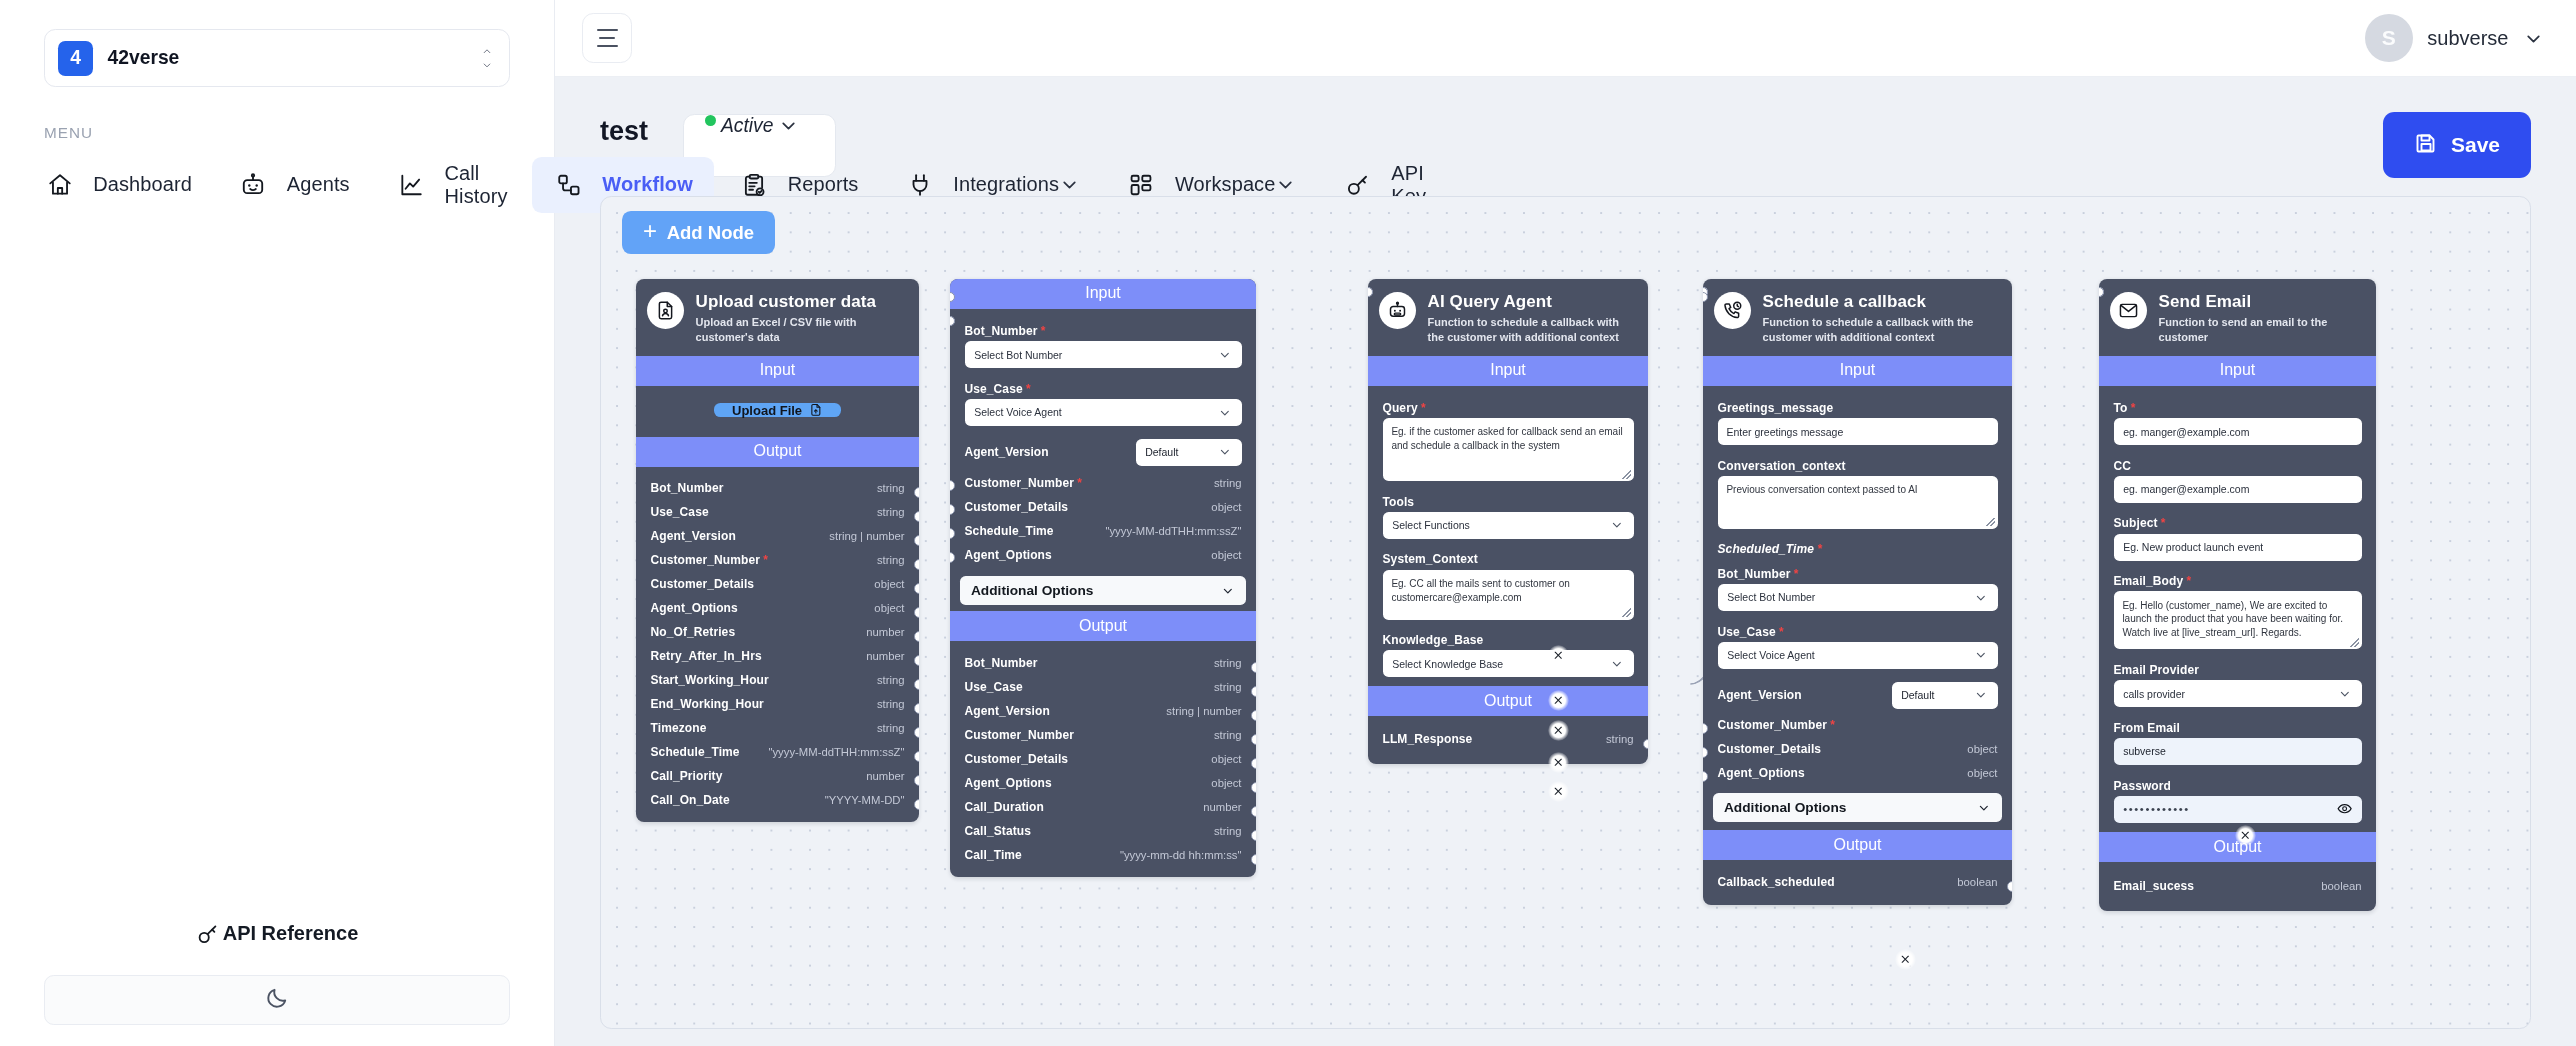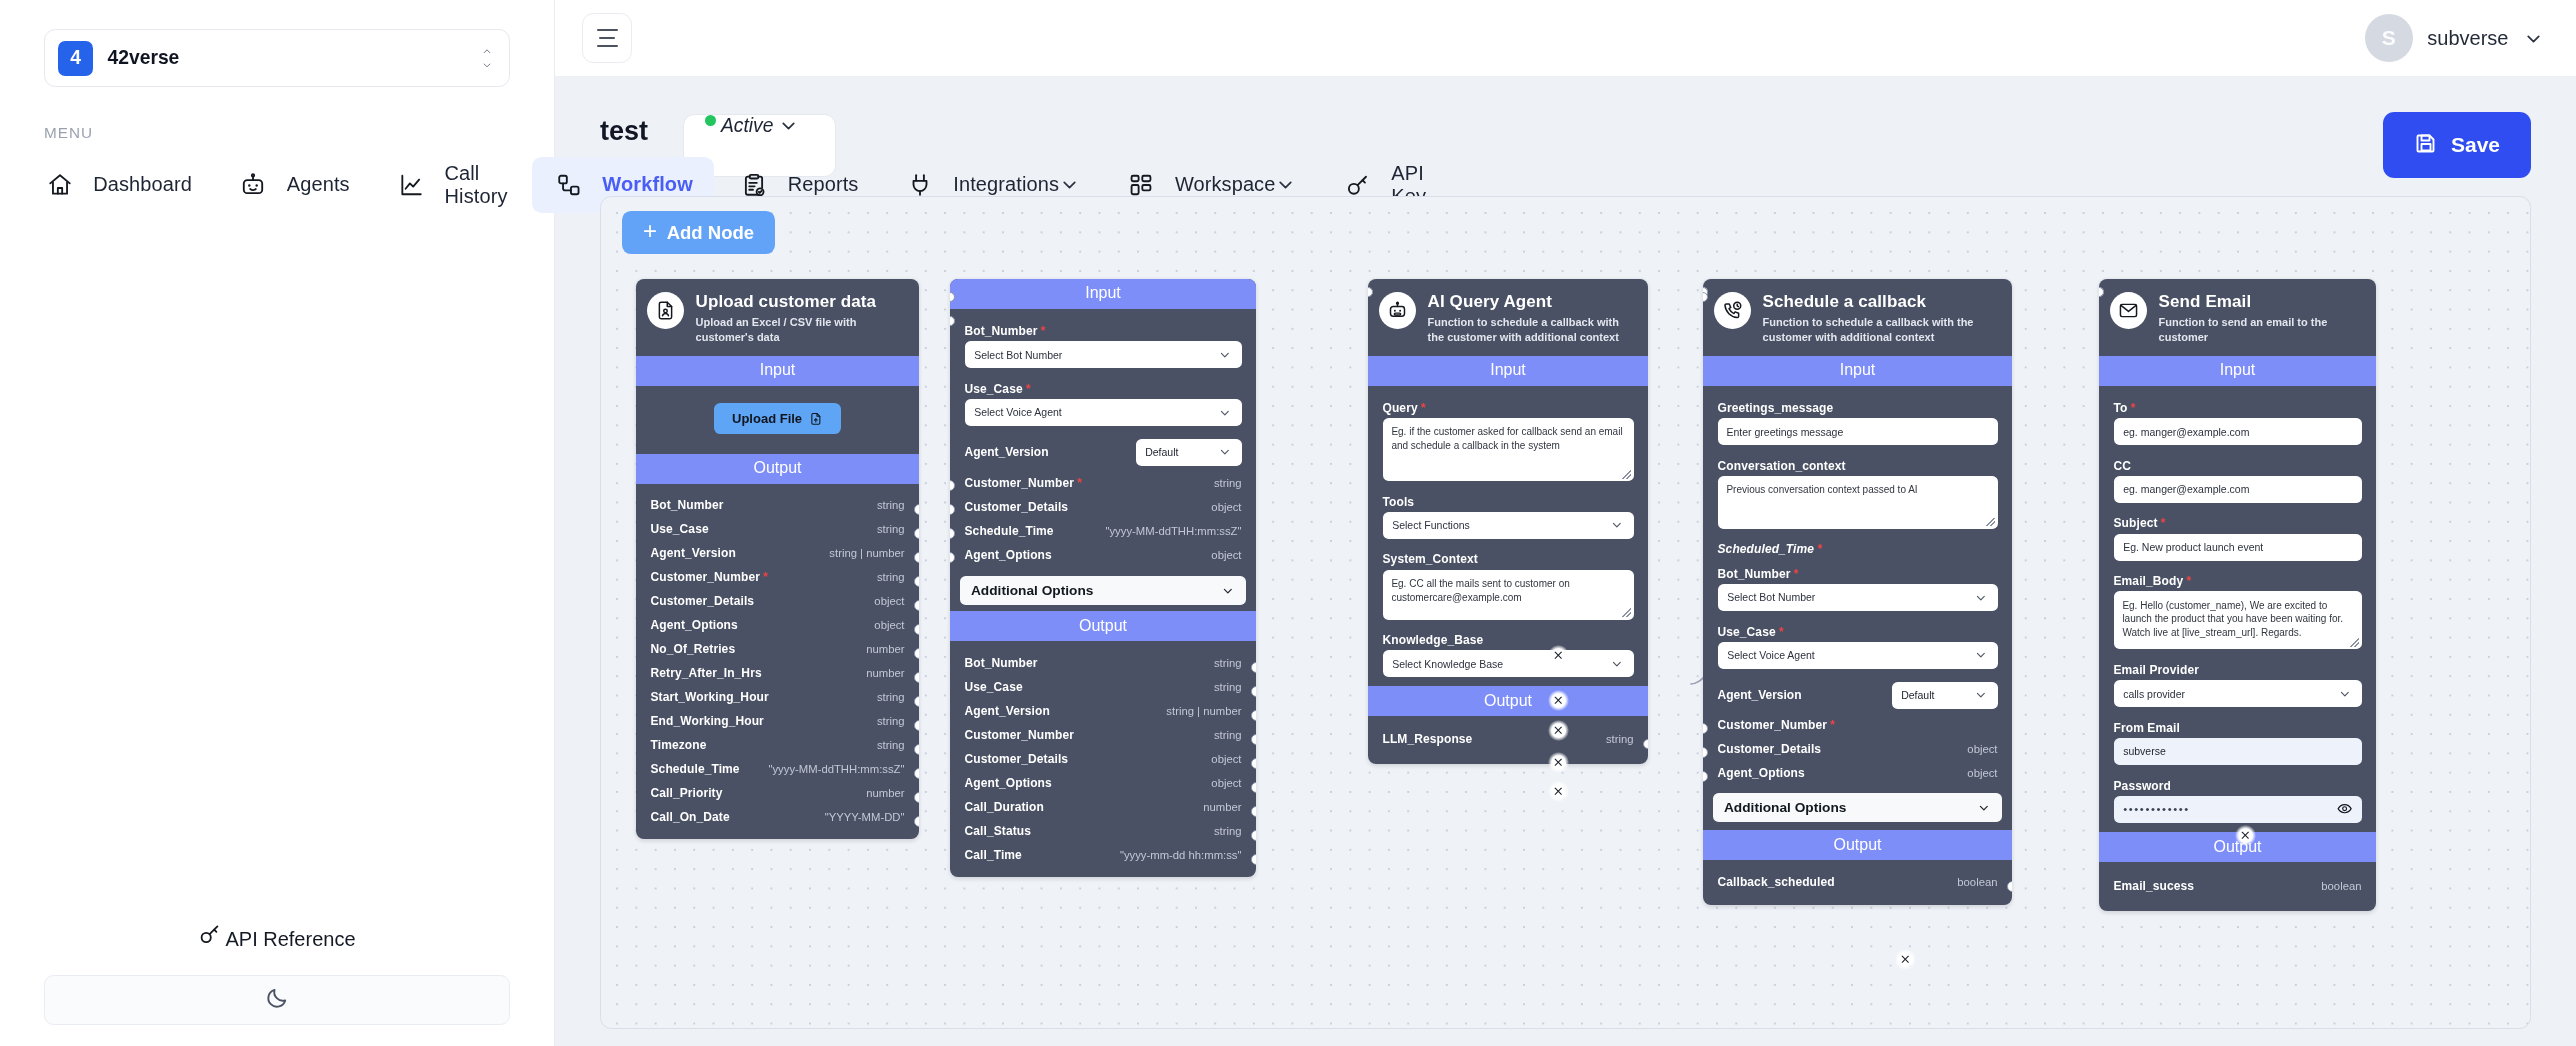--- a/index.html
+++ b/index.html
@@ -46,22 +46,22 @@
   .nav-item.active .nav-text { color: #4a5ef5; font-weight: 600; }
   .nav-ico { width: 32px; height: 32px; flex: 0 0 32px; display: flex; align-items: center; justify-content: center; }
   .nav-ico svg { width: 26px; height: 26px; stroke: #14181f; stroke-width: 1.7; fill: none; stroke-linecap: round; stroke-linejoin: round; }
   .nav-item.active .nav-ico svg { stroke: #14181f; }
   .nav-text { margin-left: 17.7px; font-size: 20px; font-weight: 500; letter-spacing: 0.1px; flex: 1; }
   .nav-caret { width: 21px; height: 21px; color: #3b4252; }
   .nav-caret svg { width: 21px; height: 21px; stroke: #2b3240; stroke-width: 2; fill: none; stroke-linecap: round; stroke-linejoin: round; }
 
   .sidebar-bottom { position: absolute; left: 0; right: 0; bottom: 22.5px; }
   .api-ref {
-    display: flex; align-items: flex-end; justify-content: center; gap: 3px;
-    font-size: 20px; font-weight: 400; color: #141a24; cursor: pointer; margin-bottom: 24px;
+    display: flex; align-items: flex-start; justify-content: center; gap: 3px;
+    font-size: 20px; font-weight: 700; color: #141a24; cursor: pointer; margin-bottom: 24px;
   }
   .api-ref svg { width: 24px; height: 24px; stroke: #14181f; stroke-width: 1.8; fill:none; stroke-linecap:round; stroke-linejoin:round; }
   .theme-toggle {
     margin: 0 44px; height: 50px; border: 0.8px solid #e9ecf2; border-radius: 9.7px;
     background: #fafbfc; display: flex; align-items: center; justify-content: center; cursor: pointer;
   }
   .theme-toggle svg { width: 24px; height: 24px; stroke: #4b5363; stroke-width: 1.9; fill: none; stroke-linecap: round; stroke-linejoin: round; }
 
   
   .main { flex: 1; display: flex; flex-direction: column; background: #eef1f6; min-width: 0; }
@@ -482,21 +482,21 @@
                   <path d="M8.6 18c.4-1.7 1.8-2.6 3.4-2.6s3 .9 3.4 2.6"></path>
                 </svg>
             </div>
             <div class="node-titles">
               <div class="node-title">Upload customer data</div>
               <div class="node-sub">Upload an Excel / CSV file with customer's data</div>
             </div>
           </div>
           <div class="band">Input</div>
           <div style="padding:17.7px 0 19.3px; display:flex; justify-content:center;">
-            <button style="background:#5fa5f5;border:none;border-radius:6.4px;height:31px;padding:0 17.7px;display:flex;align-items:center;gap:7.2px;color:#10151d;font-size:13px;font-weight:700;cursor:pointer;font-family:'Liberation Sans',sans-serif;">
+            <button style="background:#5fa5f5;border:none;border-radius:6.4px;height:14px;padding:0 17.7px;display:flex;align-items:center;gap:7.2px;color:#10151d;font-size:13px;font-weight:700;cursor:pointer;font-family:'Liberation Sans',sans-serif;">
               <span>Upload File</span>
               <svg width="13.7" height="13.7" viewBox="0 0 24 24" fill="none" stroke="#10151d" stroke-width="1.9" stroke-linecap="round" stroke-linejoin="round">
                   <path d="M14 2.5H7a2 2 0 0 0-2 2v15a2 2 0 0 0 2 2h10a2 2 0 0 0 2-2V7.5z"></path>
                   <polyline points="14 2.5 14 7.5 19 7.5"></polyline>
                   <path d="M12 17.5v-5"></path>
                   <polyline points="9.6 14.4 12 12 14.4 14.4"></polyline>
                 </svg>
             </button>
           </div>
           <div class="band">Output</div>

